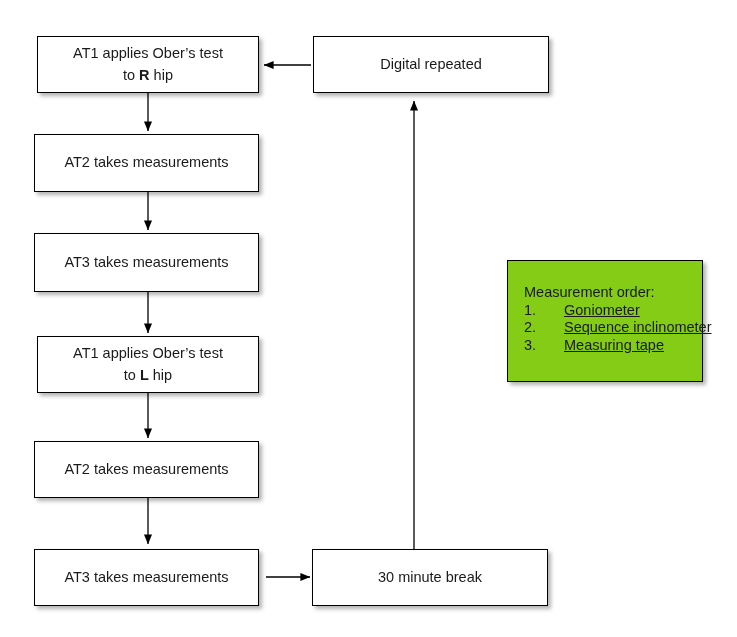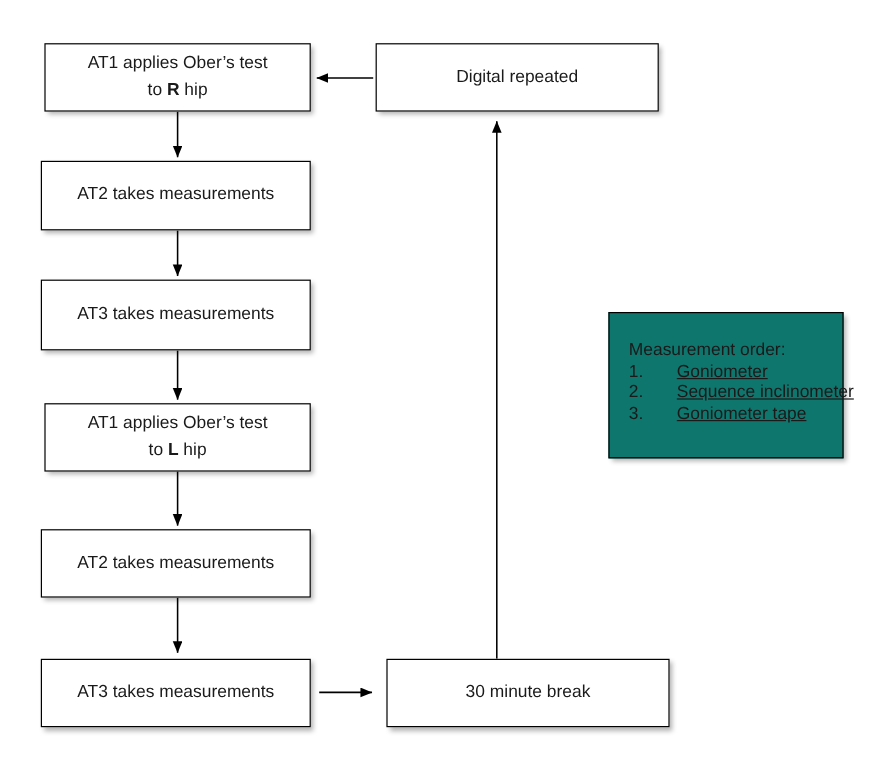--- a/index.html
+++ b/index.html
@@ -47,21 +47,21 @@
     white-space: pre-line;
   }
 
   
   .node b { font-weight: bold; }
 
   
   .infobox {
     position: absolute;
     box-sizing: border-box;
-    background: #0f766e;
+    background: #84cc16;
     border: 1.3px solid #000000;
     box-shadow: 3px 3px 4px rgba(0,0,0,0.30);
     font-size: 14.5px;
     line-height: 1.0;
     color: #1a1a1a;
     padding: 0;
   }
   .infobox-inner {
     position: absolute;
     left: 16px;
@@ -150,37 +150,37 @@
   </div>
 
   <div class="node" style="left:34px; top:549px; width:225px; height:57px;">
     <span class="txt">AT3 takes measurements</span>
   </div>
 
   <div class="node" style="left:313px; top:36px; width:236px; height:57px;">
     <span class="txt">Digital repeated</span>
   </div>
 
-  <div class="node" style="left:322px; top:549px; width:236px; height:57px;align-items:center;">
+  <div class="node" style="left:312px; top:549px; width:236px; height:57px;align-items:center;">
     <span class="txt">30 minute break</span>
   </div>
 
   <div class="infobox" style="left:507px; top:260px; width:196px; height:122px;">
     <div class="infobox-inner">
       <div class="info-title">Measurement order:</div>
       <ul class="info-list">
         <li>
           <span class="info-num">1.</span>
           <span class="info-label">Goniometer</span>
         </li>
         <li>
           <span class="info-num">2.</span>
           <span class="info-label">Sequence inclinometer</span>
         </li>
         <li>
           <span class="info-num">3.</span>
-          <span class="info-label">Goniometer tape</span>
+          <span class="info-label">Measuring tape</span>
         </li>
       </ul>
     </div>
   </div>
 
 </div>
 
 </body></html>

